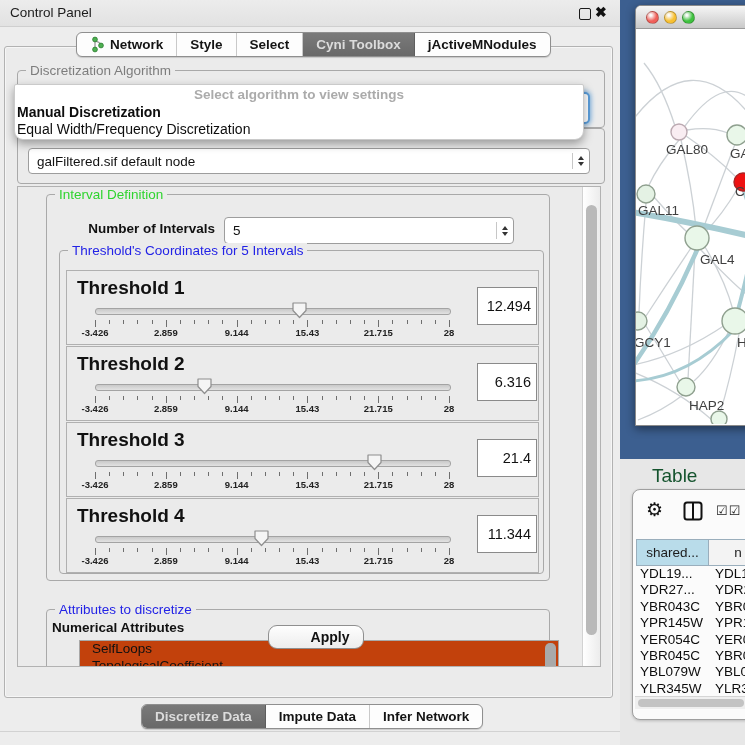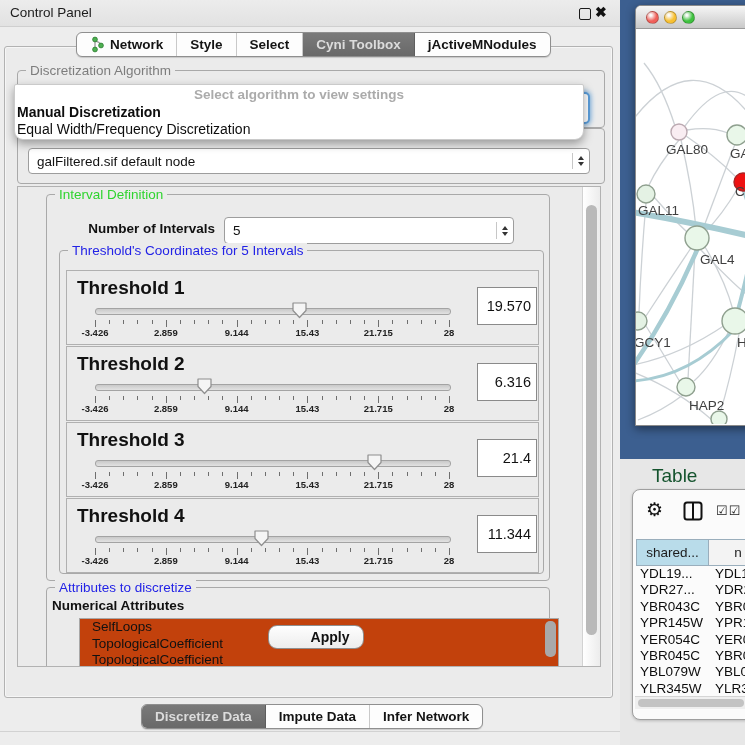--- a/index.html
+++ b/index.html
@@ -207,21 +207,21 @@
             <div class="tick" style="left: 382px; top: 49px; height: 7px;"></div>
             <div class="ticklbl" style="left: -2px;">-3.426</div>
             <div class="ticklbl" style="left: 68.8px;">2.859</div>
             <div class="ticklbl" style="left: 139.6px;">9.144</div>
             <div class="ticklbl" style="left: 210.4px;">15.43</div>
             <div class="ticklbl" style="left: 281.2px;">21.715</div>
             <div class="ticklbl" style="left: 352px;">28</div>
             <svg width="17" height="19" class="thumb-svg" style="left: 223.828px;">
               <polygon points="2,3 15,3 15,10.5 8.5,17.5 2,10.5" fill="#f5f5f5" stroke="#8e8e8e" stroke-width="1.2" stroke-linejoin="round"></polygon>
             </svg>
-            <div class="valbox">19.570</div>
+            <div class="valbox">12.494</div>
           </div>
           <div class="thr" style="top: 95px;">
             <div class="lbl">Threshold 2</div>
             <div class="track"></div>
             <div class="tick" style="left: 28px; top: 49px; height: 7px;"></div>
             <div class="tick" style="left: 42.16px; top: 49px; height: 4px;"></div>
             <div class="tick" style="left: 56.32px; top: 49px; height: 4px;"></div>
             <div class="tick" style="left: 70.48px; top: 49px; height: 4px;"></div>
             <div class="tick" style="left: 84.64px; top: 49px; height: 4px;"></div>
             <div class="tick" style="left: 98.8px; top: 49px; height: 7px;"></div>
@@ -333,21 +333,21 @@
             <div class="ticklbl" style="left: 352px;">28</div>
             <svg width="17" height="19" class="thumb-svg" style="left: 185.878px;">
               <polygon points="2,3 15,3 15,10.5 8.5,17.5 2,10.5" fill="#f5f5f5" stroke="#8e8e8e" stroke-width="1.2" stroke-linejoin="round"></polygon>
             </svg>
             <div class="valbox">11.344</div>
           </div>
         </div>
     </div>
   </div>
 
-  <div class="group" style="left:28px;top:400px;width:502px;height:95px;">
+  <div class="group" style="left:28px;top:422px;width:502px;height:95px;">
     <span class="gtitle" id="attr-title" style="color: rgb(35, 35, 230);">Attributes to discretize</span>
     <div class="abs" style="left:5px;top:10px;font-size:13.5px;font-weight:bold;color:#111;">Numerical Attributes</div>
     <div id="attr-list">
       <div id="attr-items">
           <div class="row">SelfLoops</div>
           <div class="row">TopologicalCoefficient</div>
           <div class="row">TopologicalCoefficient</div>
         </div>
       <div id="attr-sb"></div>
     </div>

